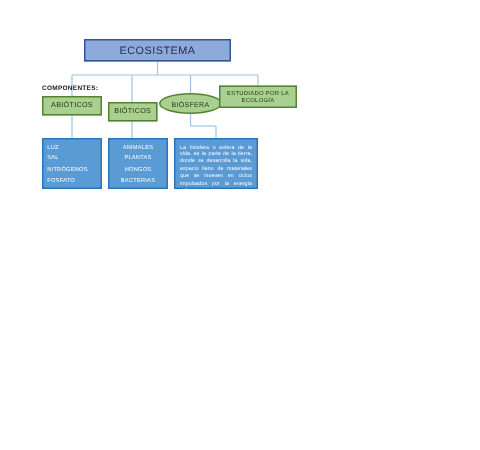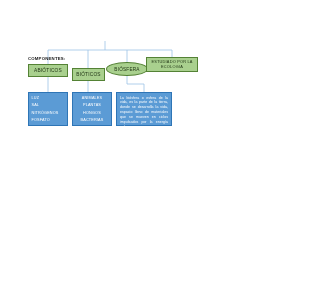--- a/index.html
+++ b/index.html
@@ -189,20 +189,21 @@
       <line x1="172" y1="50" x2="172" y2="57"></line>
 
       <line x1="48" y1="77" x2="48" y2="92"></line>
       <line x1="88" y1="81" x2="88" y2="92"></line>
       <line x1="127" y1="76" x2="127" y2="84"></line>
       <line x1="127" y1="84" x2="144" y2="84"></line>
       <line x1="144" y1="84" x2="144" y2="92"></line>
     </g>
   </svg>
 
+  <div class="node title-box">ECOSISTEMA</div>
 
   <div class="components-label">COMPONENTES:</div>
 
   <div class="node green-box green-abioticos">ABIÓTICOS</div>
 
   <div class="node green-box green-bioticos">BIÓTICOS</div>
 
   <div class="node ellipse-biosfera">BIÓSFERA</div>
 
   <div class="node green-box green-estudiado">ESTUDIADO POR LA ECOLOGÍA</div>

